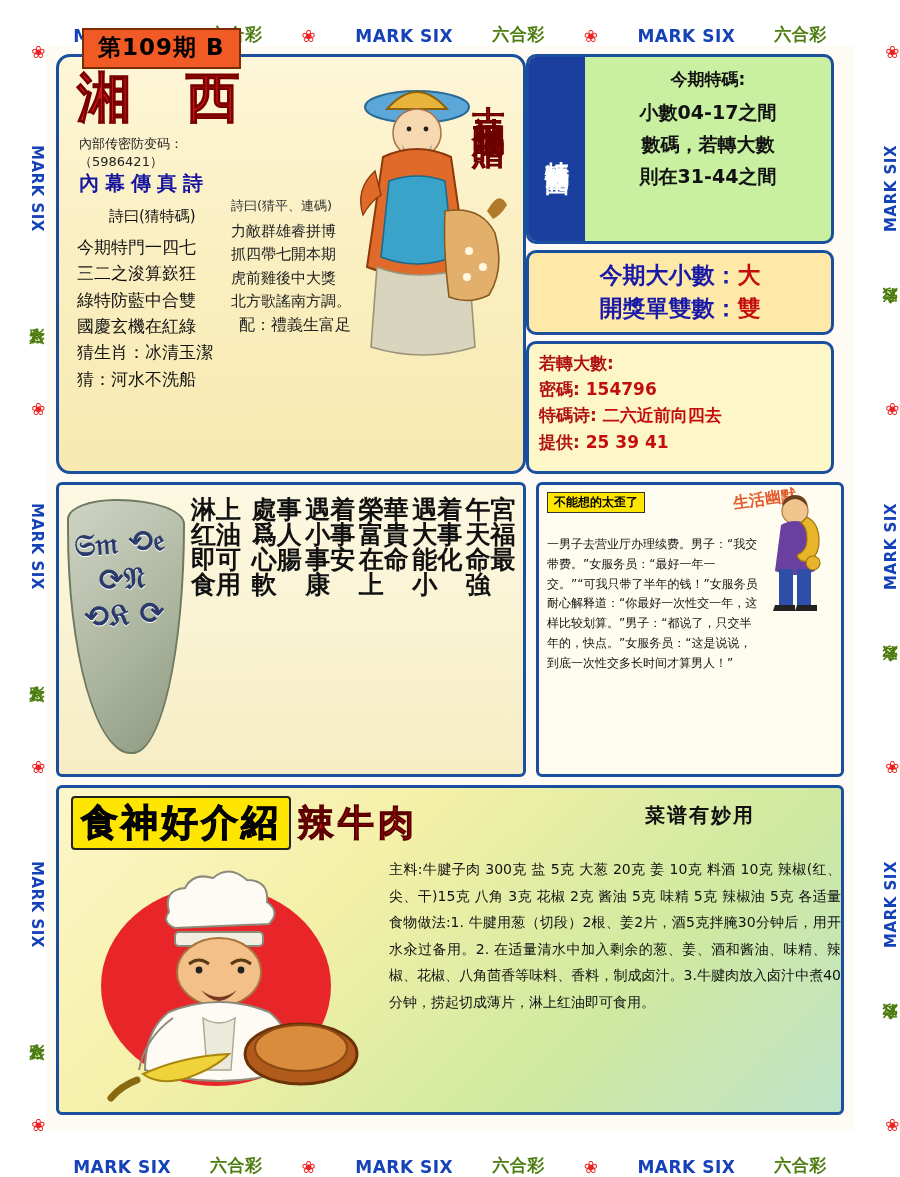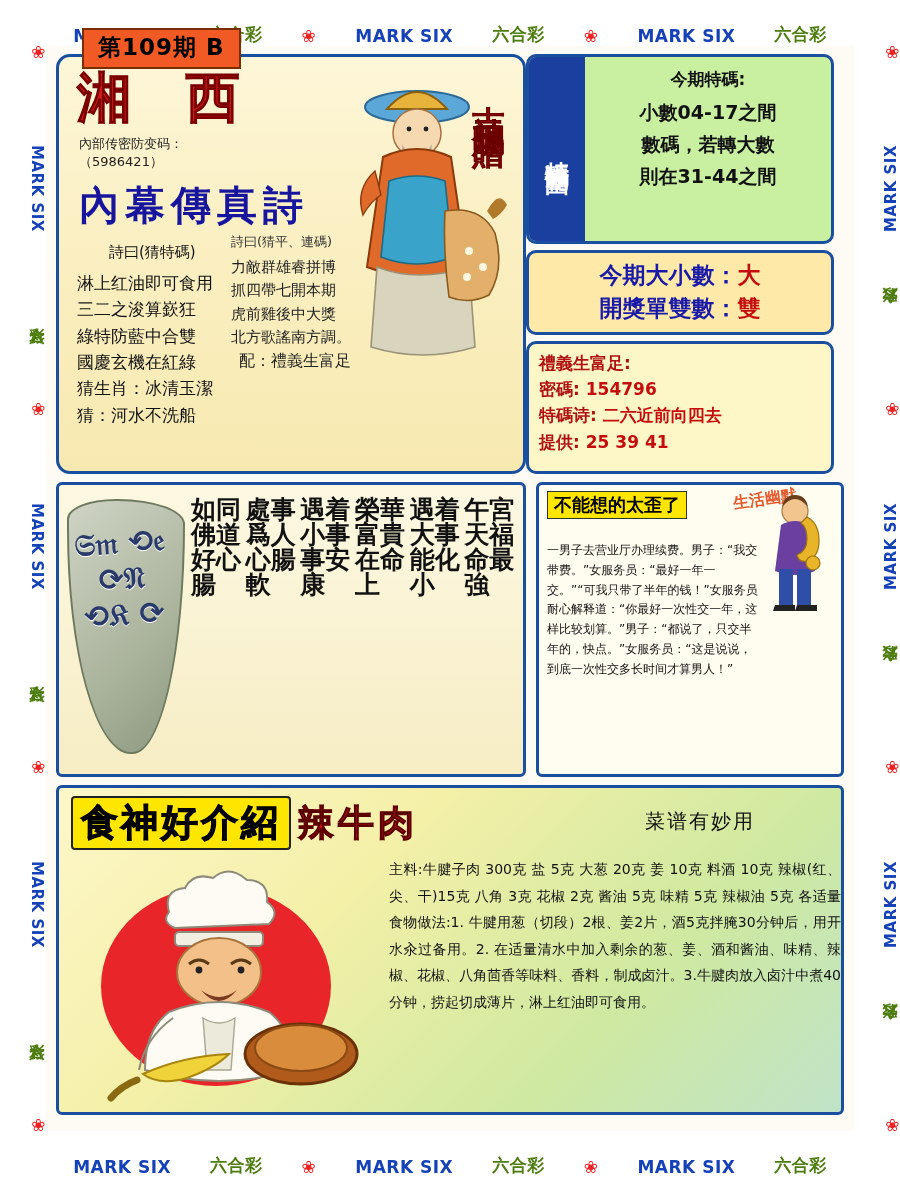--- a/index.html
+++ b/index.html
@@ -73,22 +73,22 @@
   }
   .xiangxi {
     font-size:54px; font-weight:bold; color:#d01a1a;
     letter-spacing:18px;
     -webkit-text-stroke:1px #7a0000;
     margin:6px 0 0 8px; line-height:1;
     font-family:"DejaVu Sans", sans-serif;
   }
   .subcode { font-size:13px; color:#222; margin:10px 0 0 10px; line-height:1.35; }
   .neimu {
-    font-size:40px; font-weight:bold; color:#17159e;
-    margin:8px 0 0 10px; letter-spacing:6px;font-family:Liberation Mono, monospace;
+    font-size:20px; font-weight:bold; color:#17159e;
+    margin:0 0 0 10px; letter-spacing:6px;font-family:Liberation Mono, monospace;
   }
   .shiyue { font-size:15px; color:#111; margin:10px 0 0 40px; }
   .poem-cols { display:flex; gap:18px; margin:8px 0 0 8px; }
   .poem-col { font-size:17px; line-height:1.55; color:#111; white-space:nowrap;}
   .poem-col.right { font-size:15px; color:#222; margin-top:-38px;}
   .poem-col .hdr { font-size:13px; color:#333; margin-bottom:4px;}
   .poem-tail { font-size:16px; margin-left:8px; line-height:1.5;}
   .deity {
     position:absolute; right:6px; top:4px; width:200px; height:300px;
     pointer-events:none;
@@ -173,21 +173,21 @@
   }
   .gp-col.last { font-size:27px; }
 
   .joke-card {
     width:308px; height:295px;
     border:3px solid #1a4fa0; border-radius:6px;
     background:#fffdf0; position:relative; overflow:hidden; padding:6px 8px;
   }
   .joke-title {
     background:#ffe600; border:1px solid #333; display:inline-block;
-    font-size:18px; font-weight:bold; color:#000; padding:1px 6px;font-family:Liberation Mono, monospace;
+    font-size:12px; font-weight:bold; color:#000; padding:1px 6px;font-family:Liberation Mono, monospace;
   }
   .joke-watermark {
     position:absolute; right:44px; top:4px;
     color:#e04a1a; font-size:16px; font-weight:bold; transform:rotate(-8deg);
     opacity:.9;
   }
   .joke-text {
     font-size:12px; line-height:1.65; color:#111; margin-top:22px;
     padding-right:72px;
   }
@@ -207,22 +207,22 @@
     padding:0 8px; margin:8px 0 0 12px;
     border:2px solid #222; border-radius:4px;
     letter-spacing:3px;
   }
   .food-dish {
     font-size:36px; font-weight:bold; color:#d01010;
     -webkit-text-stroke:1px #5a0000;
     margin-left:2px; letter-spacing:4px;
   }
   .food-sub {
-    position:absolute; right:86px; top:20px;
-    font-size:20px; font-weight:normal; color:#111; letter-spacing:2px;
+    position:absolute; right:86px; top:14px;
+    font-size:20px; font-weight:bold; color:#111; letter-spacing:2px;
   }
   .recipe {
     position:absolute; left:330px; top:68px; width:452px;
     font-size:14px; line-height:1.9; color:#111; text-align:justify;
   }
   .chef { position:absolute; left:24px; bottom:4px; width:300px; height:240px;}
   .chef-bg {
     position:absolute; left:18px; top:18px; width:230px; height:200px;
     background:#e8262a; border-radius:50%;
   }
@@ -294,21 +294,21 @@
         <div class="xiangxi">湘 西</div>
         <div class="subcode">
           <span>內部传密防变码：</span><br>
           <span>（5986421）</span>
         </div>
         <div class="neimu">內幕傳真詩</div>
         <div class="shiyue">詩曰(猜特碼)</div>
 
         <div class="poem-cols">
           <div class="poem-col">
-            <div>淋上红油即可食用</div>
+            <div>今期特門一四七</div>
             <div>三二之浚算嶔狂</div>
             <div>綠特防藍中合雙</div>
             <div>國慶玄機在紅綠</div>
             <div>猜生肖：冰清玉潔</div>
             <div>猜：河水不洗船</div>
           </div>
           <div class="poem-col right">
             <div class="hdr">詩曰(猜平、連碼)</div>
             <div>力敵群雄睿拼博</div>
             <div>抓四帶七開本期</div>
@@ -353,21 +353,21 @@
         <div class="dxs-box">
           <div>
             <span>今期大小數：</span><span class="big">大</span>
           </div>
           <div>
             <span>開獎單雙數：</span><span class="big">雙</span>
           </div>
         </div>
 
         <div class="guess-box">
-          <div class="lab">禮義生富足:</div>
+          <div class="lab">若轉大數:</div>
           <div>
             <span class="lab">密碼:</span>
             <span class="val">154796</span>
           </div>
           <div>
             <span class="lab">特碼诗:</span>
             <span class="val">二六近前向四去</span>
           </div>
           <div>
             <span class="lab">提供:</span>
@@ -384,21 +384,21 @@
         <div class="stone">
           <div class="stone-shape"></div>
           <div class="stone-glyph">𝔖𝔪 ⟲𝔢 ⟳𝔑 ⟲𝔎 ⟳</div>
         </div>
         <div class="grid-poem">
           <div class="gp-col">午宮天福命最強</div>
           <div class="gp-col">遇着大事能化小</div>
           <div class="gp-col">榮華富貴在命上</div>
           <div class="gp-col">遇着小事事安康</div>
           <div class="gp-col">處事爲人心腸軟</div>
-          <div class="gp-col">如同佛道好心腸</div>
+          <div class="gp-col">淋上红油即可食用</div>
         </div>
       </div>
 
       <div class="joke-card">
         <span class="joke-title">不能想的太歪了</span>
         <span class="joke-watermark">生活幽默</span>
         <svg class="sax-man" viewBox="0 0 84 120">
           <circle cx="40" cy="20" r="13" fill="#f2c48e" stroke="#a87a43" stroke-width="1.2"></circle>
           <path d="M27 16 q13 -16 26 0 q-2 -12 -13 -12 q-11 0 -13 12z" fill="#6b3f1d"></path>
           <path d="M26 34 q14 -8 28 0 l6 46 q-20 8 -40 0z" fill="#6a3fa0"></path>

